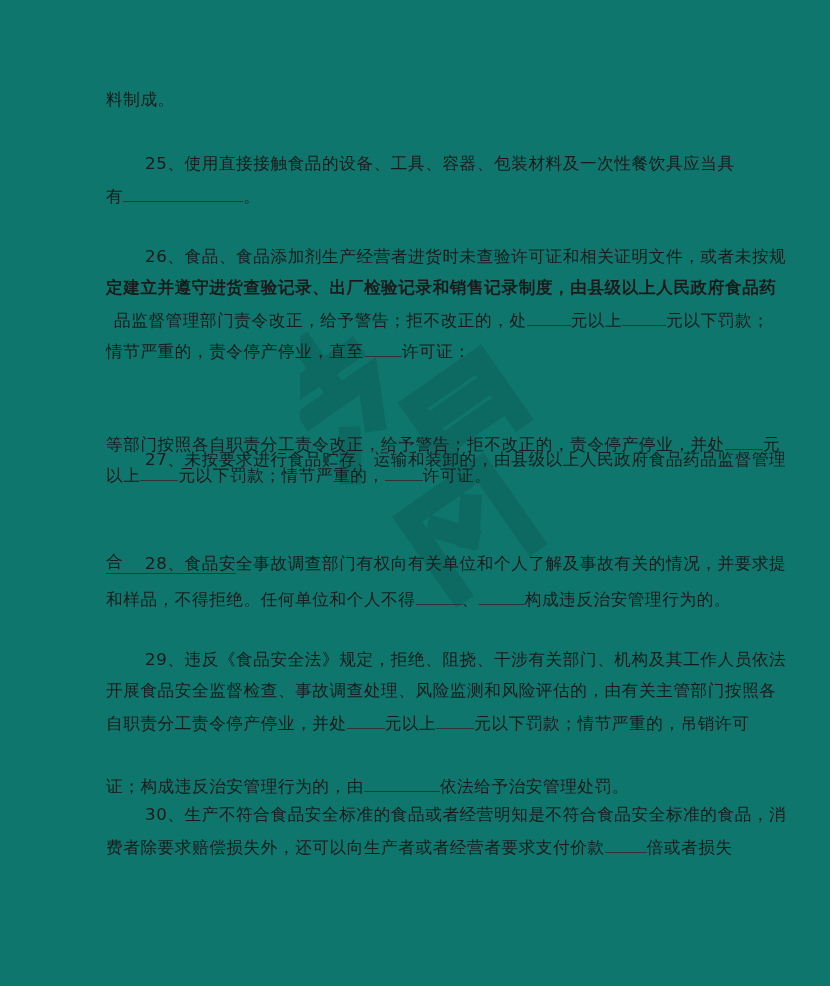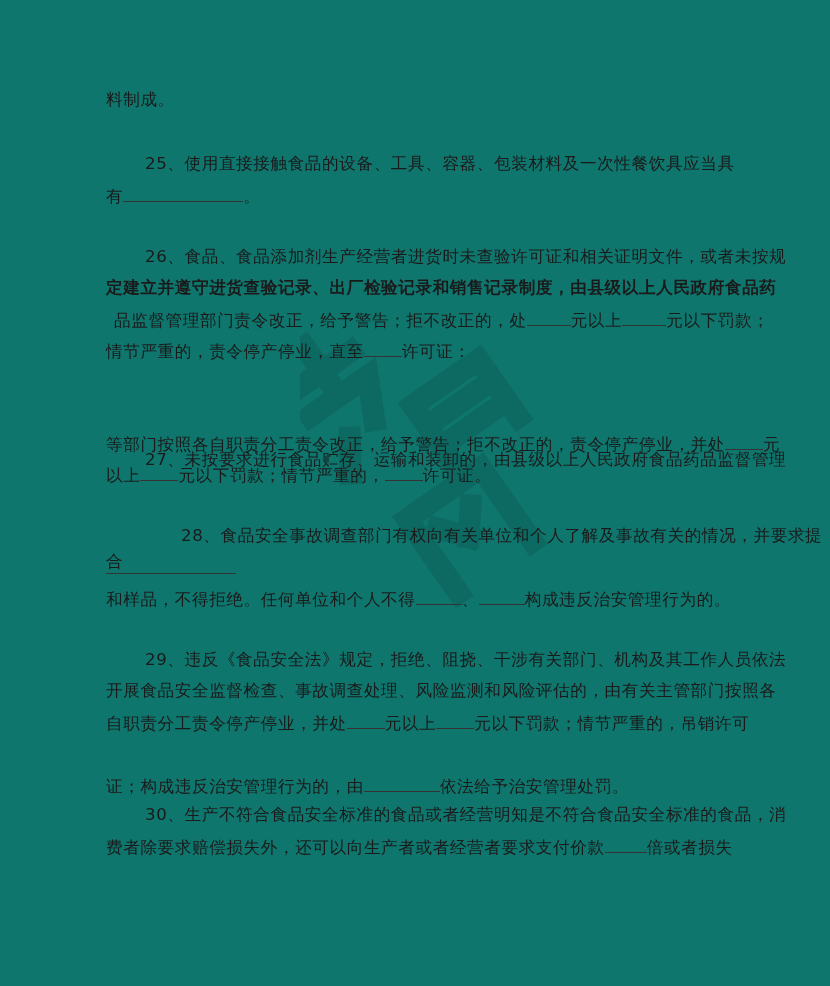--- a/index.html
+++ b/index.html
@@ -32,21 +32,21 @@
       <div class="line" style="top: 88px;"><span>料制成。</span></div>
       <div class="line indent justify" style="top: 152px;"><span>25、使用直接接触食品的设备、工具、容器、包装材料及一次性餐饮具应当具</span></div>
       <div class="line" style="top: 183px;"><span>有</span><span class="blank" style="width: 120px;"></span><span>。</span></div>
       <div class="line indent justify" style="top: 245px;"><span>26、食品、食品添加剂生产经营者进货时未查验许可证和相关证明文件，或者未按规</span></div>
       <div class="line justify" style="top: 276px; font-weight: bold;"><span>定建立并遵守进货查验记录、出厂检验记录和销售记录制度，由县级以上人民政府食品药</span></div>
       <div class="line justify" style="top: 307px; margin-left: 8px;"><span>品监督管理部门责令改正，给予警告；拒不改正的，处</span><span class="blank" style="width: 44px;"></span><span>元以上</span><span class="blank" style="width: 44px;"></span><span>元以下罚款；</span></div>
       <div class="line" style="top: 338px;"><span>情节严重的，责令停产停业，直至</span><span class="blank" style="width: 38px;"></span><span>许可证：</span></div>
       <div class="line indent justify" style="top: 400px; margin-top: 48px;"><span>27、未按要求进行食品贮存、运输和装卸的，由县级以上人民政府食品药品监督管理</span></div>
       <div class="line justify" style="top: 431px;"><span>等部门按照各自职责分工责令改正，给予警告；拒不改正的，责令停产停业，并处</span><span class="blank" style="width: 38px;"></span><span>元</span></div>
       <div class="line" style="top: 462px;"><span>以上</span><span class="blank" style="width: 38px;"></span><span>元以下罚款；情节严重的，</span><span class="blank" style="width: 38px;"></span><span>许可证。</span></div>
-      <div class="line indent justify" style="top: 524px; margin-left: 36px;"><span>28、食品安全事故调查部门有权向有关单位和个人了解及事故有关的情况，并要求提</span></div>
+      <div class="line indent justify" style="top: 552px;"><span>28、食品安全事故调查部门有权向有关单位和个人了解及事故有关的情况，并要求提</span></div>
       <div class="line justify" style="top: 555px;"><span class="blank" style="width: 130px;"><span class="fill">合</span></span></div>
       <div class="line" style="top: 586px;"><span>和样品，不得拒绝。任何单位和个人不得</span><span class="blank" style="width: 46px;"></span><span>、</span><span class="blank" style="width: 46px;"></span><span>构成违反治安管理行为的。</span></div>
       <div class="line indent justify" style="top: 648px;"><span>29、违反《食品安全法》规定，拒绝、阻挠、干涉有关部门、机构及其工作人员依法</span></div>
       <div class="line justify" style="top: 679px;"><span>开展食品安全监督检查、事故调查处理、风险监测和风险评估的，由有关主管部门按照各</span></div>
       <div class="line justify" style="top: 710px;"><span>自职责分工责令停产停业，并处</span><span class="blank" style="width: 38px;"></span><span>元以上</span><span class="blank" style="width: 38px;"></span><span>元以下罚款；情节严重的，吊销许可</span></div>
       <div class="line" style="top: 741px; margin-top: 32px;"><span>证；构成违反治安管理行为的，由</span><span class="blank" style="width: 76px;"></span><span>依法给予治安管理处罚。</span></div>
       <div class="line indent justify" style="top: 803px;"><span>30、生产不符合食品安全标准的食品或者经营明知是不符合食品安全标准的食品，消</span></div>
       <div class="line justify" style="top: 834px;"><span>费者除要求赔偿损失外，还可以向生产者或者经营者要求支付价款</span><span class="blank" style="width: 42px;"></span><span>倍或者损失</span></div>
     </div>
 </div>

